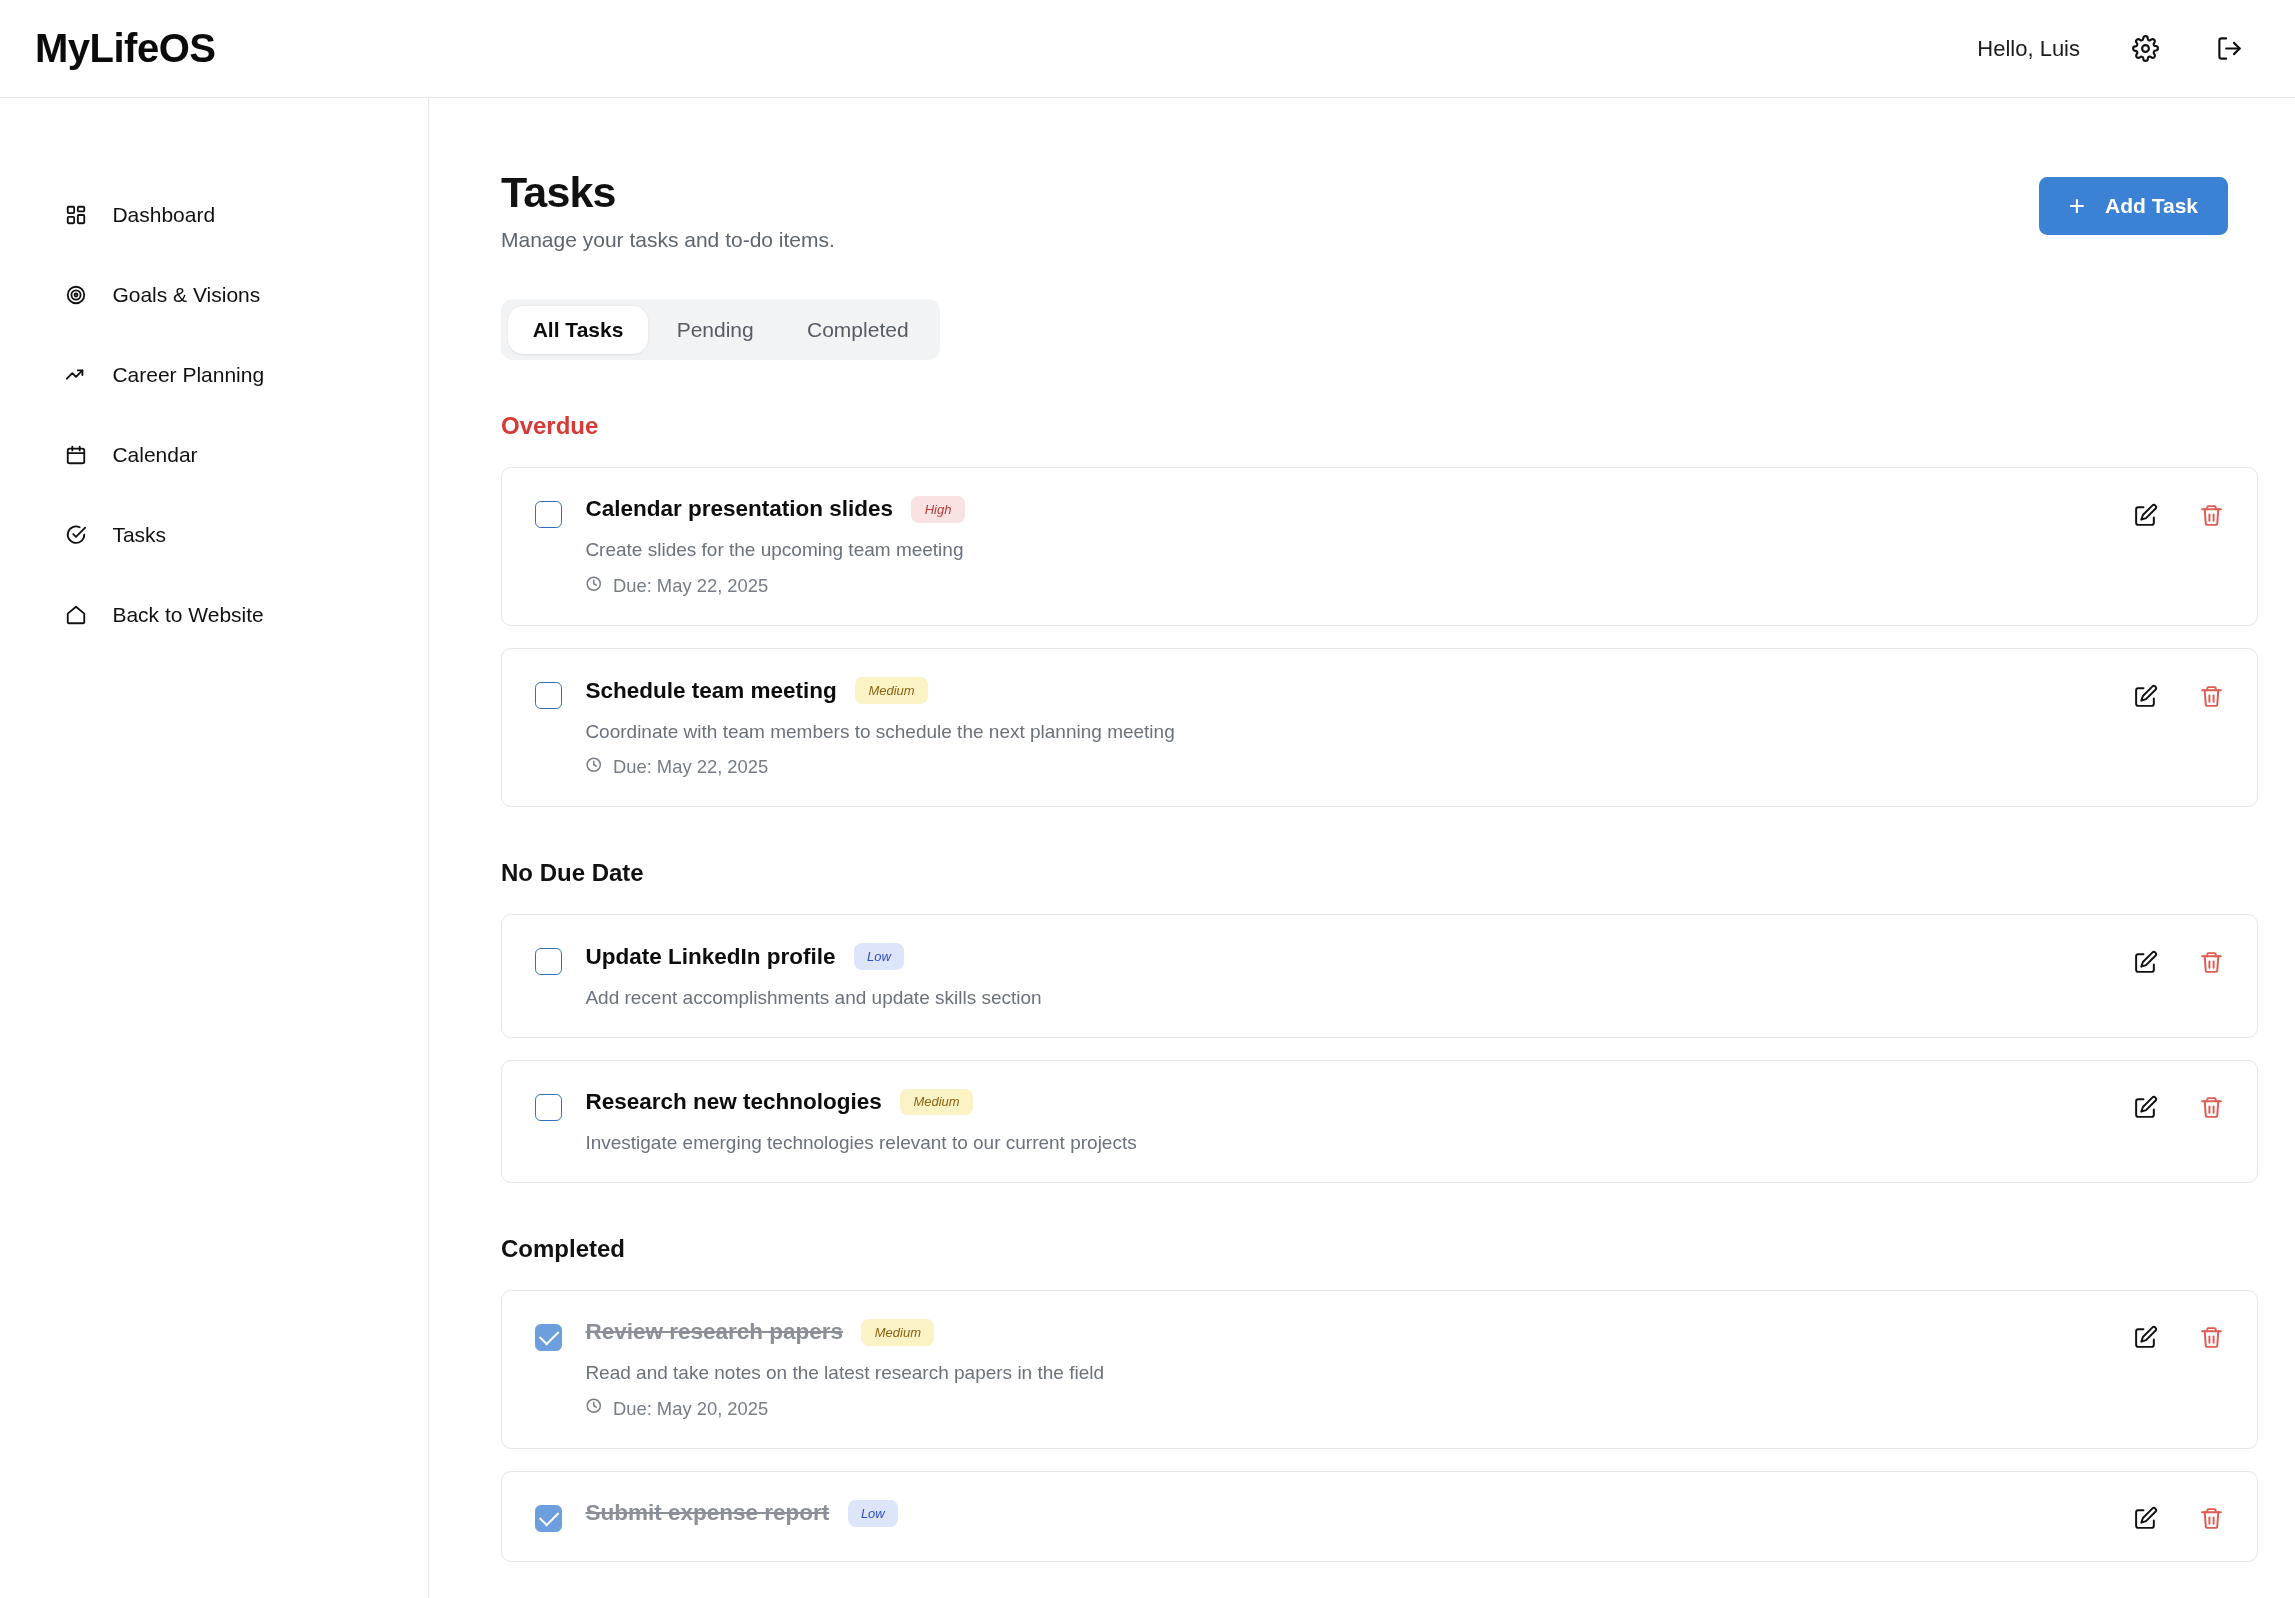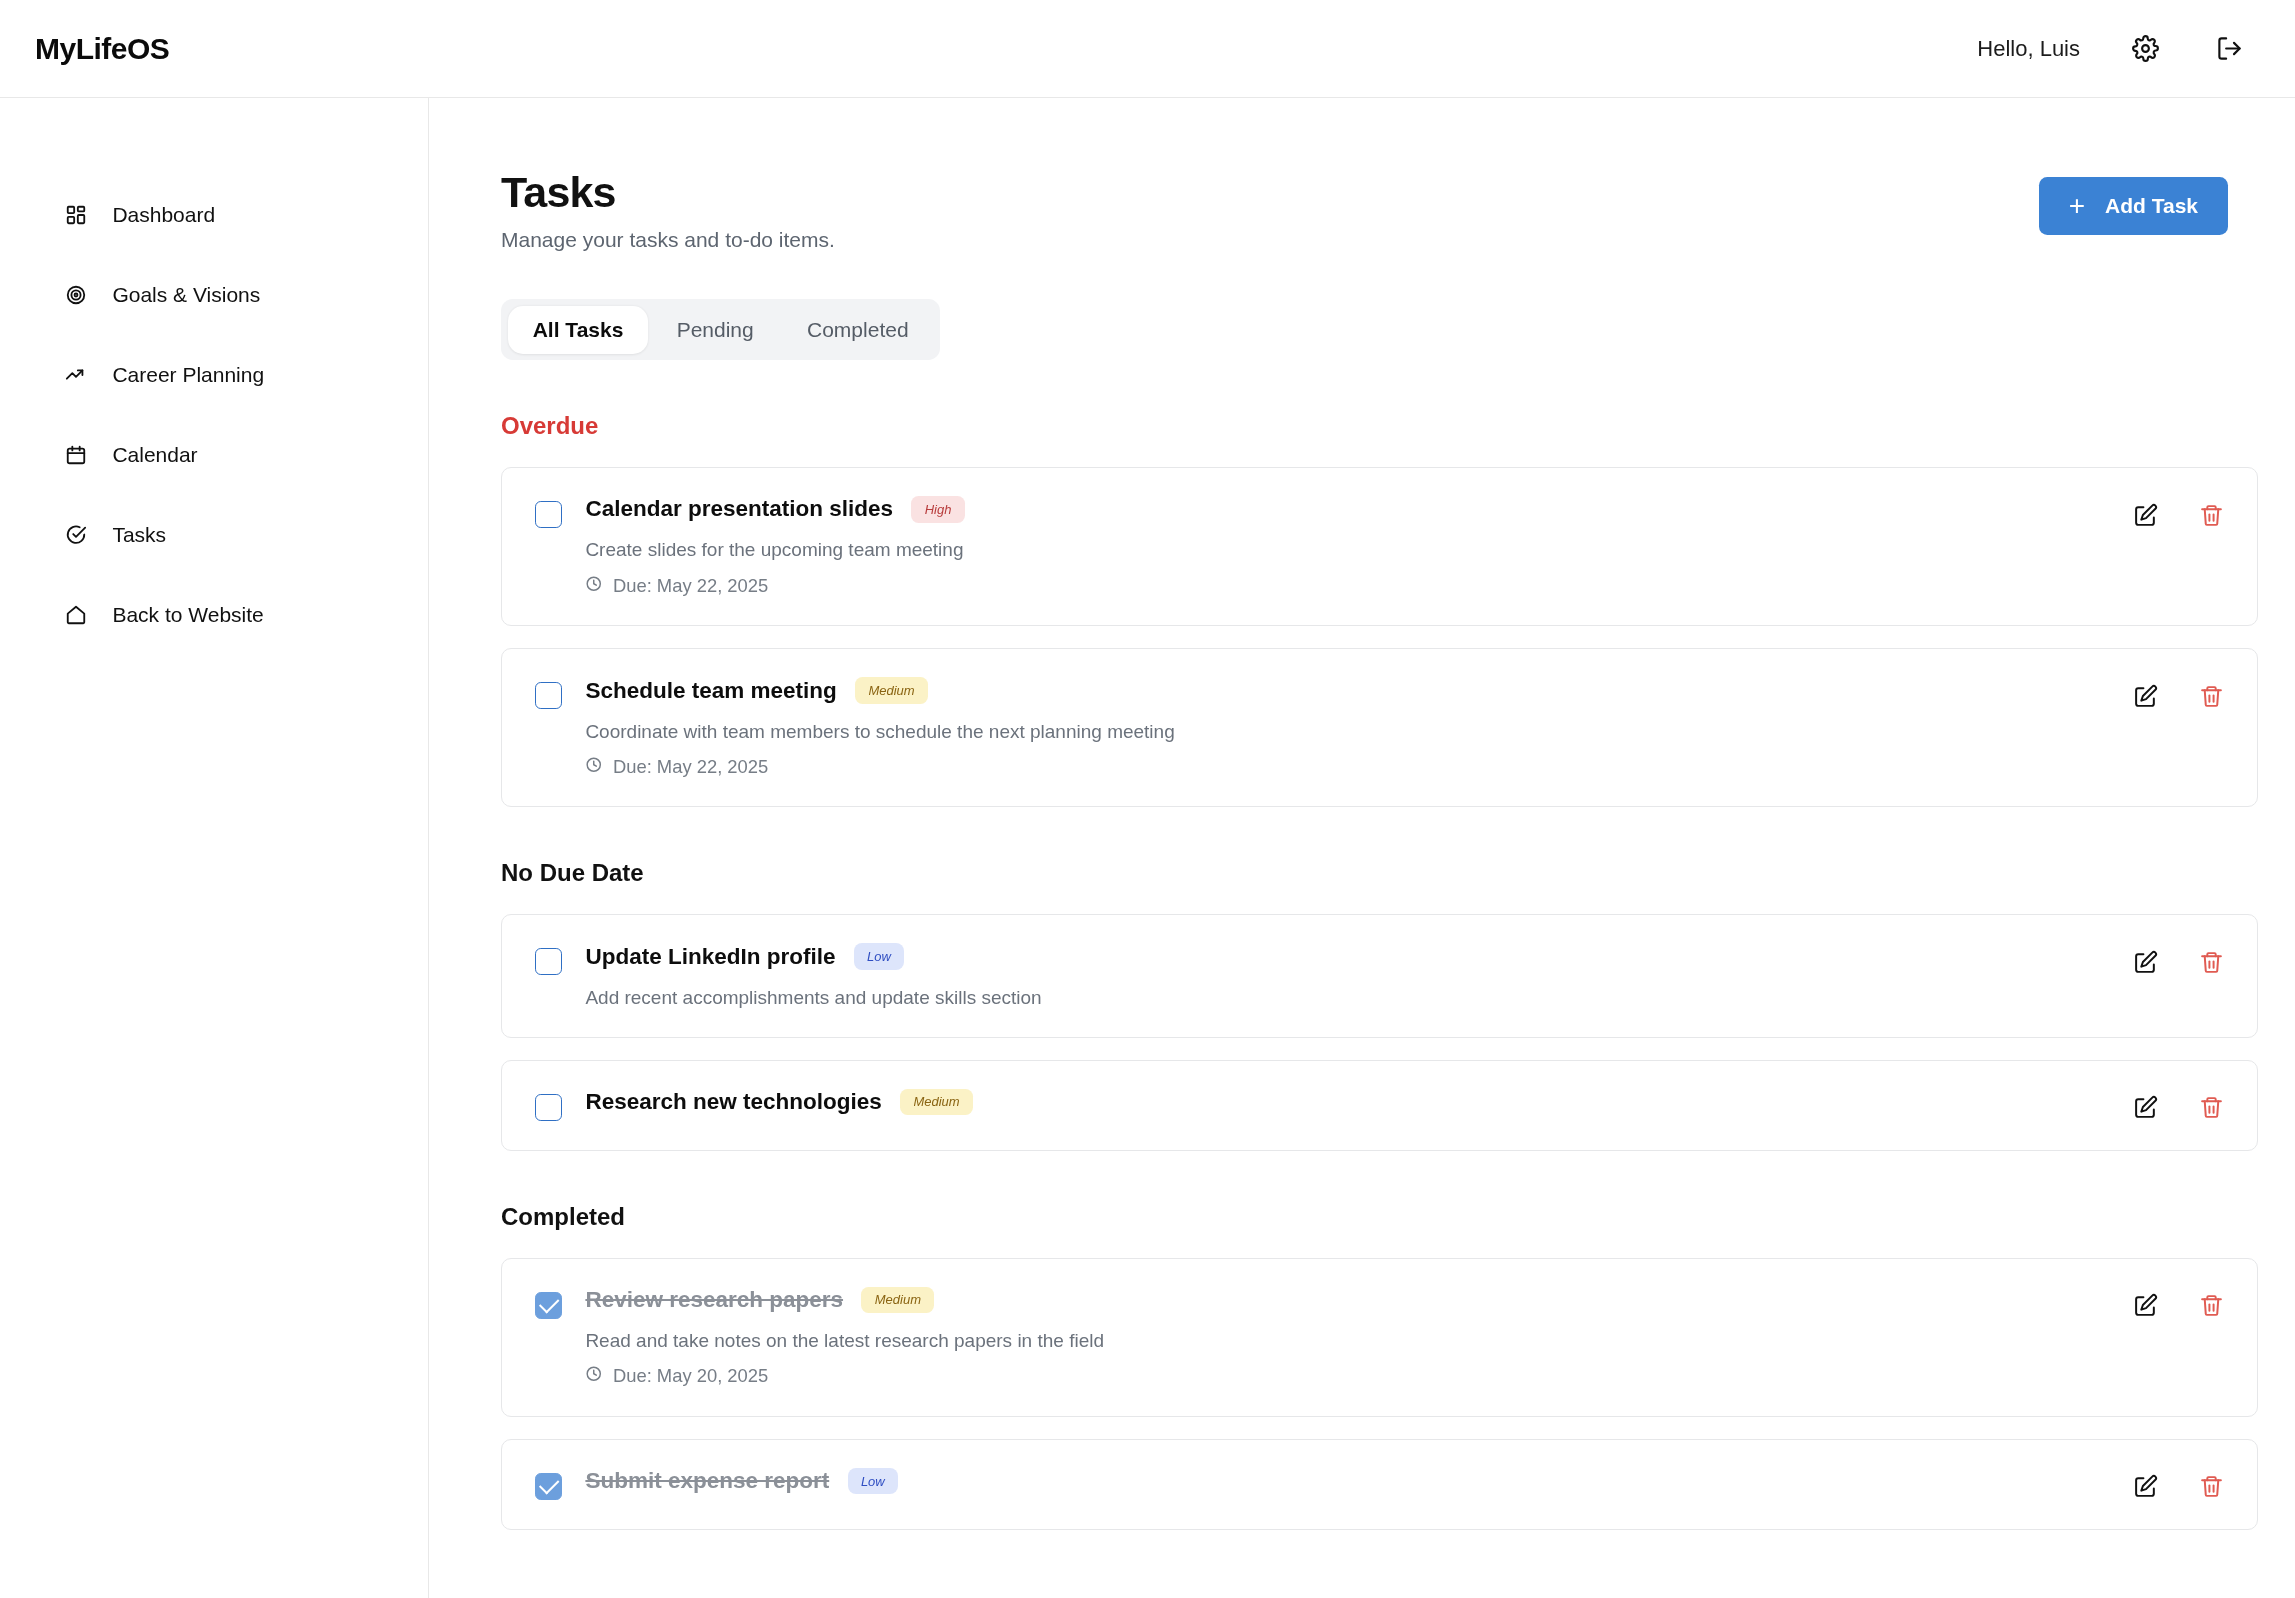--- a/index.html
+++ b/index.html
@@ -12,21 +12,21 @@
   }
 
   
   .topbar {
     height: 98px;
     border-bottom: 0.8px solid #e8e8e8;
     display: flex; align-items: center;
     padding: 0 47px 0 35px;
     background: #fff;
   }
-  .brand { font-size: 30px; font-weight: bold; letter-spacing: -0.5px; color: #0b0b0b; }
+  .brand { font-size: 40px; font-weight: bold; letter-spacing: -0.5px; color: #0b0b0b; }
   .topbar-right { margin-left: auto; display: flex; align-items: center; gap: 47px; }
   .greeting { font-size: 22px; color: #1c1c1c; }
   .icon-btn { width: 37px; height: 37px; display: flex; align-items: center; justify-content: center; cursor: pointer; }
 
   
   .shell { display: flex; height: calc(1598px - 98px); }
   .sidebar { width: 429px; border-right: 0.8px solid #e8e8e8; padding-top: 77px; flex: 0 0 429px; }
   .nav-item {
     display: flex; align-items: center; gap: 25px;
     padding: 0 0 0 57px; height: 80px;
@@ -312,20 +312,21 @@
               </span>
             </div>
           </div>
           <div class="card">
             <div class="cbox"></div>
             <div class="body">
               <div class="row1">
                 <span class="t-title">Research new technologies</span>
                 <span class="badge medium">Medium</span>
               </div>
+              <div class="t-desc">Investigate emerging technologies relevant to our current projects</div>
             </div>
             <div class="actions">
               <span class="act">
                 <svg width="25" height="25" viewBox="0 0 24 24" fill="none" stroke="#111" stroke-width="1.9" stroke-linecap="round" stroke-linejoin="round">
                   <path d="M20 14v5a2 2 0 0 1-2 2H5a2 2 0 0 1-2-2V6a2 2 0 0 1 2-2h5"></path>
                   <path d="M18.5 2.5a2.12 2.12 0 0 1 3 3L12.5 14.5 8 16l1.5-4.5z"></path>
                 </svg>
               </span>
               <span class="act">
                 <svg width="25" height="25" viewBox="0 0 24 24" fill="none" stroke="#e05b52" stroke-width="1.9" stroke-linecap="round" stroke-linejoin="round">

